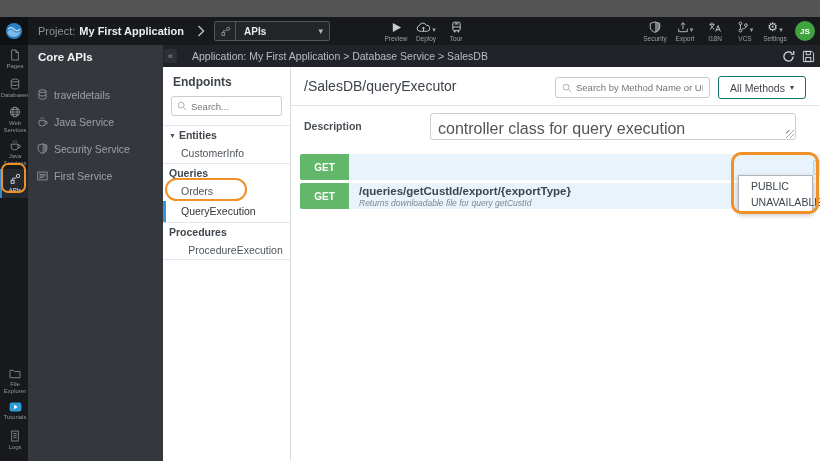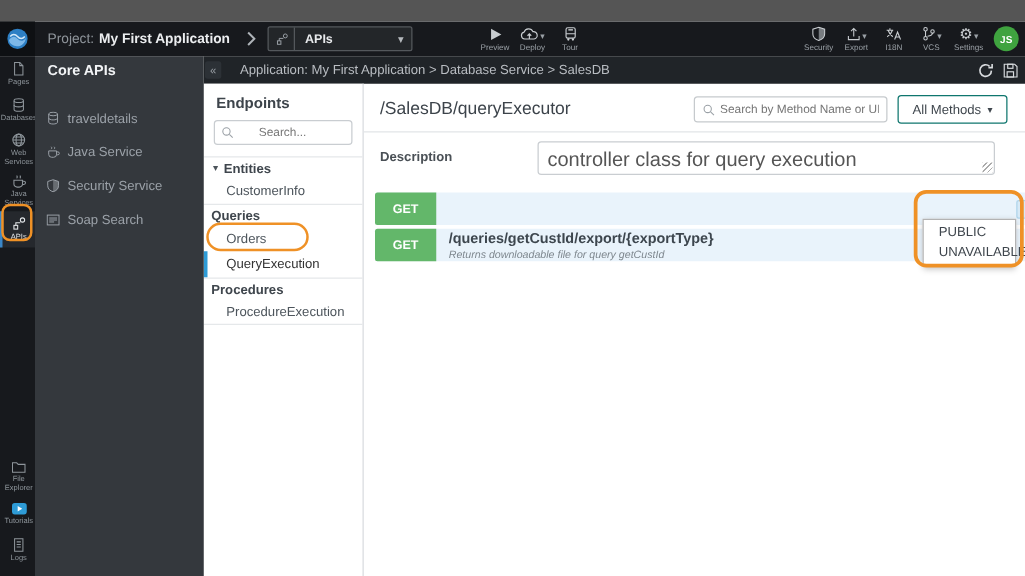--- a/index.html
+++ b/index.html
@@ -42,28 +42,28 @@
   
   .breadcrumb { position:absolute; left:163px; top:28px; right:0; height:22px; background:#202428; display:flex; align-items:center; z-index:1; }
   .bc-collapse { width:13px; height:14px; margin-left:1px; background:#2c3136; color:#9aa0a6; font-size:9px; display:flex; align-items:center; justify-content:center; border-radius:2px; cursor:pointer; }
   .bc-text { margin-left:15px; font-size:10.5px; color:#b9bdc2; }
   .bc-icons { margin-left:auto; margin-right:5px; display:flex; gap:7px; align-items:center; color:#d8dbde; }
   .bc-icons span { display:flex; cursor:pointer; }
 
   
   .endpoints { position:absolute; left:163px; top:50px; width:128px; bottom:0; background:#fff; border-right:1px solid #d9dcdf; z-index:1; }
   .ep-title { padding:8px 10px 7px; font-size:12px; font-weight:bold; color:#3d444b; }
-  .ep-search { margin:0 8px 9px; height:20px; border:1px solid #c9cdd1; border-radius:3px; display:flex; align-items:center; padding:0 5px; gap:20px; color:#9aa0a6; background:#fff; }
+  .ep-search { margin:0 8px 9px; height:20px; border:1px solid #c9cdd1; border-radius:3px; display:flex; align-items:center; padding:0 5px; gap:4px; color:#9aa0a6; background:#fff; }
   .ep-search input { border:0; outline:0; width:100%; font-size:9.5px; color:#555; font-family:"Liberation Sans", sans-serif; background:transparent; }
   .ep-row { height:19px; line-height:19px; font-size:10.5px; color:#4d555c; cursor:pointer; }
   .ep-sec { padding-left:6px; font-weight:bold; color:#3f464d; border-top:1px solid #e5e8ea; }
   .ep-sec .tri { font-size:7px; color:#4d555c; margin-right:3px; vertical-align:1px; }
   .ep-it { padding-left:18px; }
   .ep-it.active { height:21px; line-height:21px; border-left:3px solid #2e9bd6; padding-left:15px; color:#333; }
-  .ep-it.last { border-bottom:1px solid #e5e8ea; }
+  .ep-it.last { border-bottom:1px solid #e5e8ea;text-align:center; }
 
   
   .main { position:absolute; left:291px; top:50px; right:0; bottom:0; background:#fff; }
   .main-header { position:relative; height:39px; border-bottom:1px solid #e2e5e8; }
   .main-title { position:absolute; left:13px; top:11px; font-size:14px; color:#3c434a; }
   .method-search { position:absolute; left:264px; top:10px; width:155px; height:21px; border:1px solid #c6cacd; border-radius:3px; display:flex; align-items:center; gap:4px; padding:0 6px; color:#9aa0a6; }
   .method-search input { border:0; outline:0; width:100%; font-size:9.5px; color:#555; font-family:"Liberation Sans", sans-serif; }
   .all-methods { position:absolute; left:427px; top:9px; width:88px; height:23px; border:1px solid #0f766e; border-radius:3px; background:#fff; font-size:10.5px; color:#3f464d; display:flex; align-items:center; justify-content:center; gap:5px; cursor:pointer; }
   .all-methods .selector-caret { padding:0; font-size:8px; color:#3f464d; }
 
@@ -327,21 +327,21 @@
         </span>
       <span>Security Service</span>
     </div>
     <div class="svc-item">
       <span>
           <svg width="11" height="10" viewBox="0 0 14 12">
             <rect x="1" y="1" width="12" height="10" fill="none" stroke="currentColor"></rect>
             <path d="M3 4h8M3 6h8M3 8h5" stroke="currentColor"></path>
           </svg>
         </span>
-      <span>Soap Search</span>
+      <span>First Service</span>
     </div>
   </div>
 
   <div class="breadcrumb">
     <div class="bc-collapse">«</div>
     <span class="bc-text">Application: My First Application &gt; Database Service &gt; SalesDB</span>
     <div class="bc-icons">
       <span>
           <svg width="13" height="13" viewBox="0 0 14 14">
             <path d="M12 7a5 5 0 11-1.6-3.7" fill="none" stroke="currentColor" stroke-width="1.4"></path>

